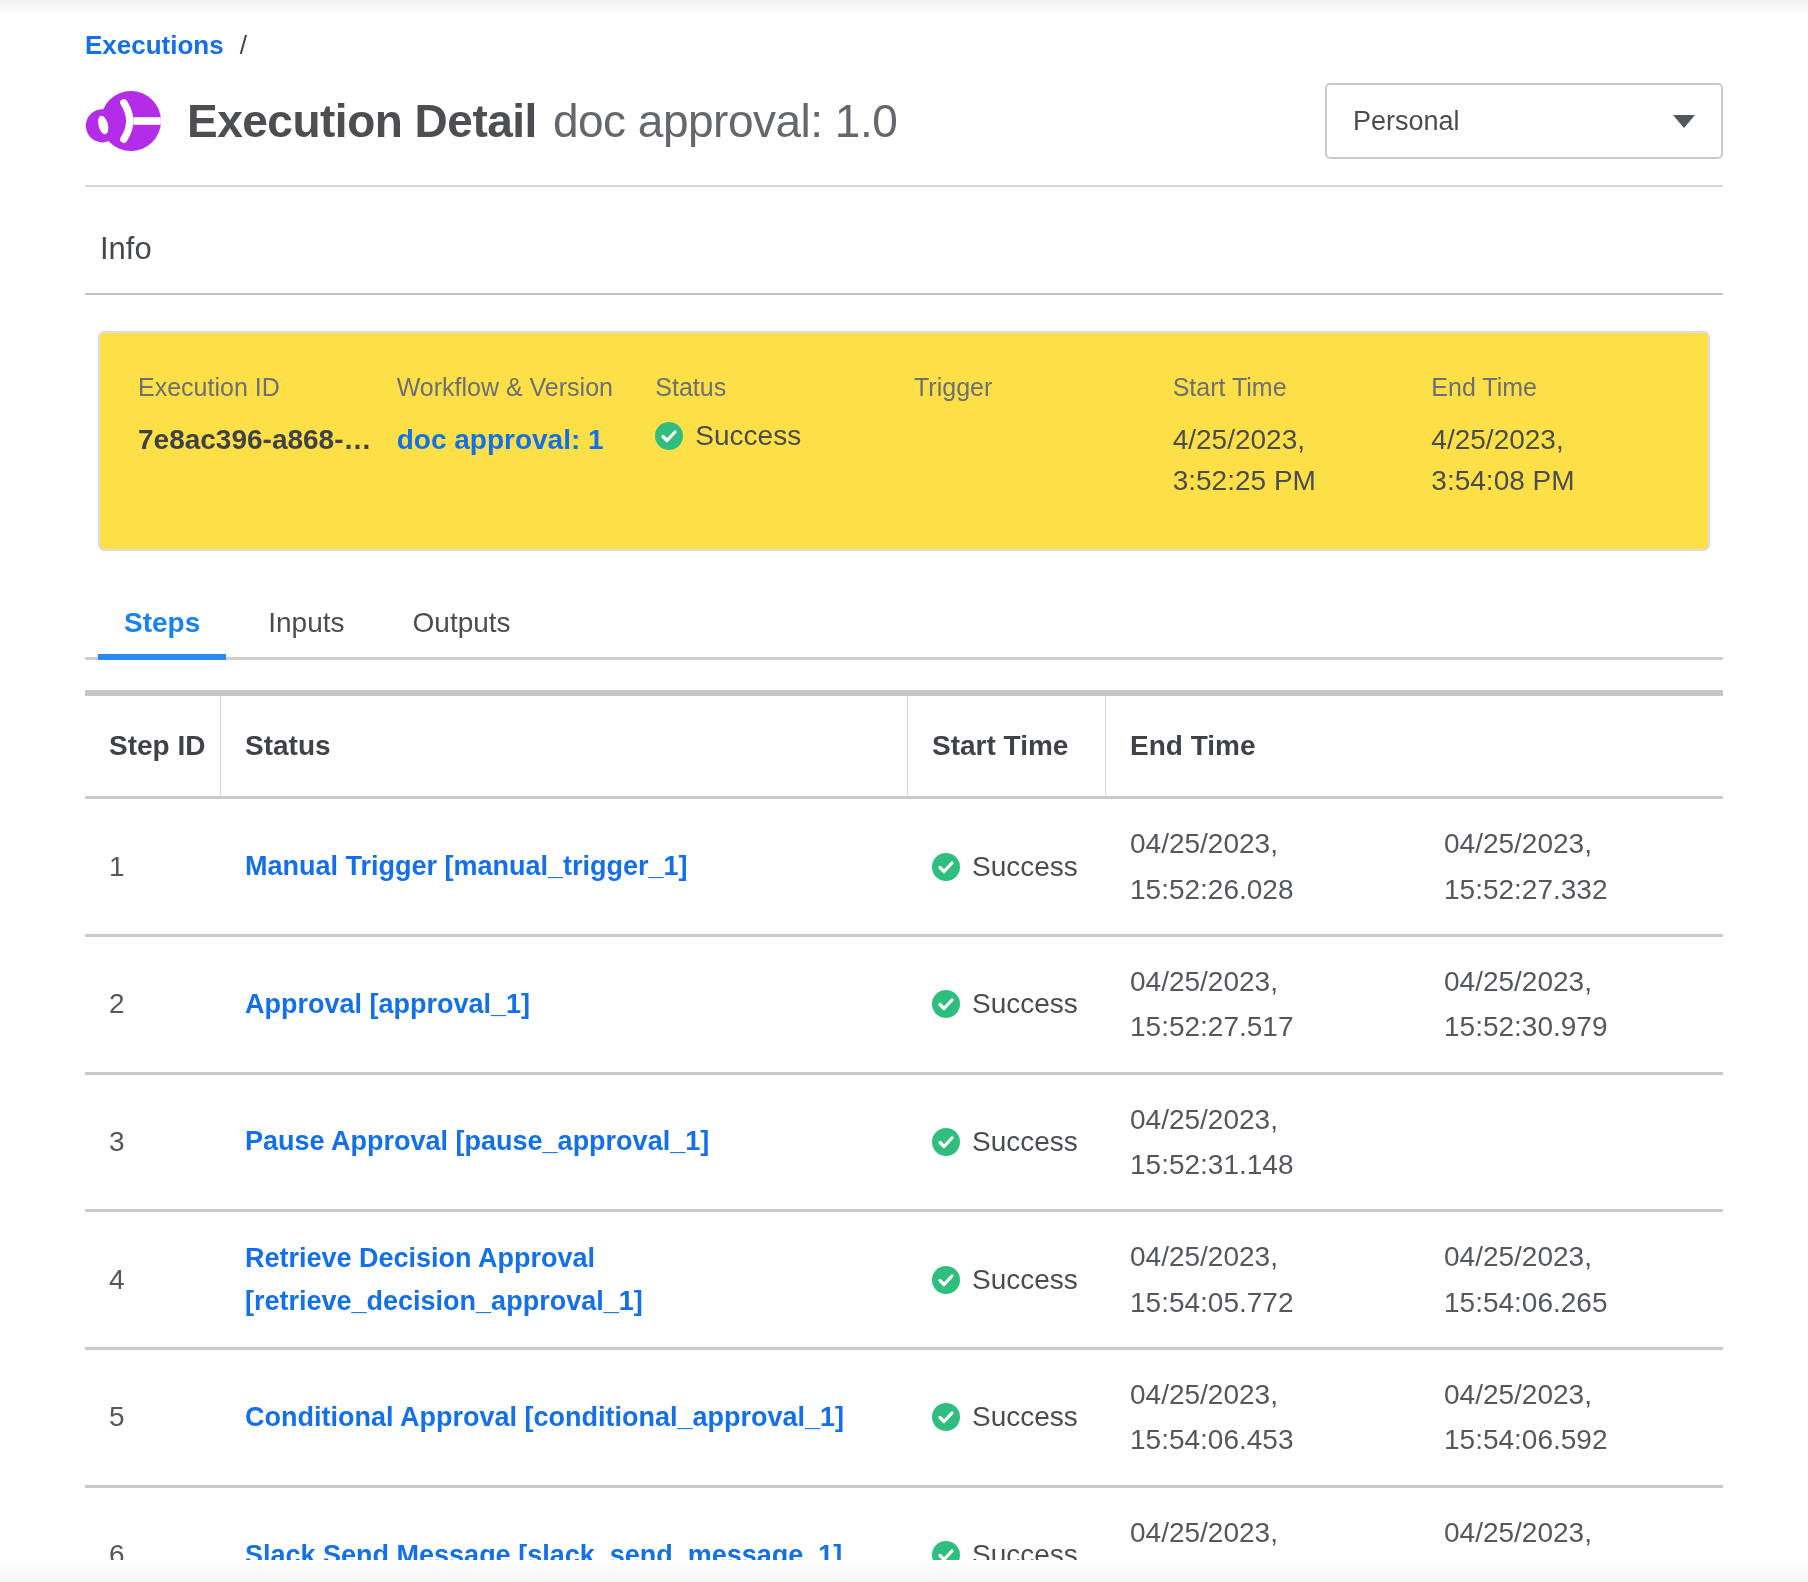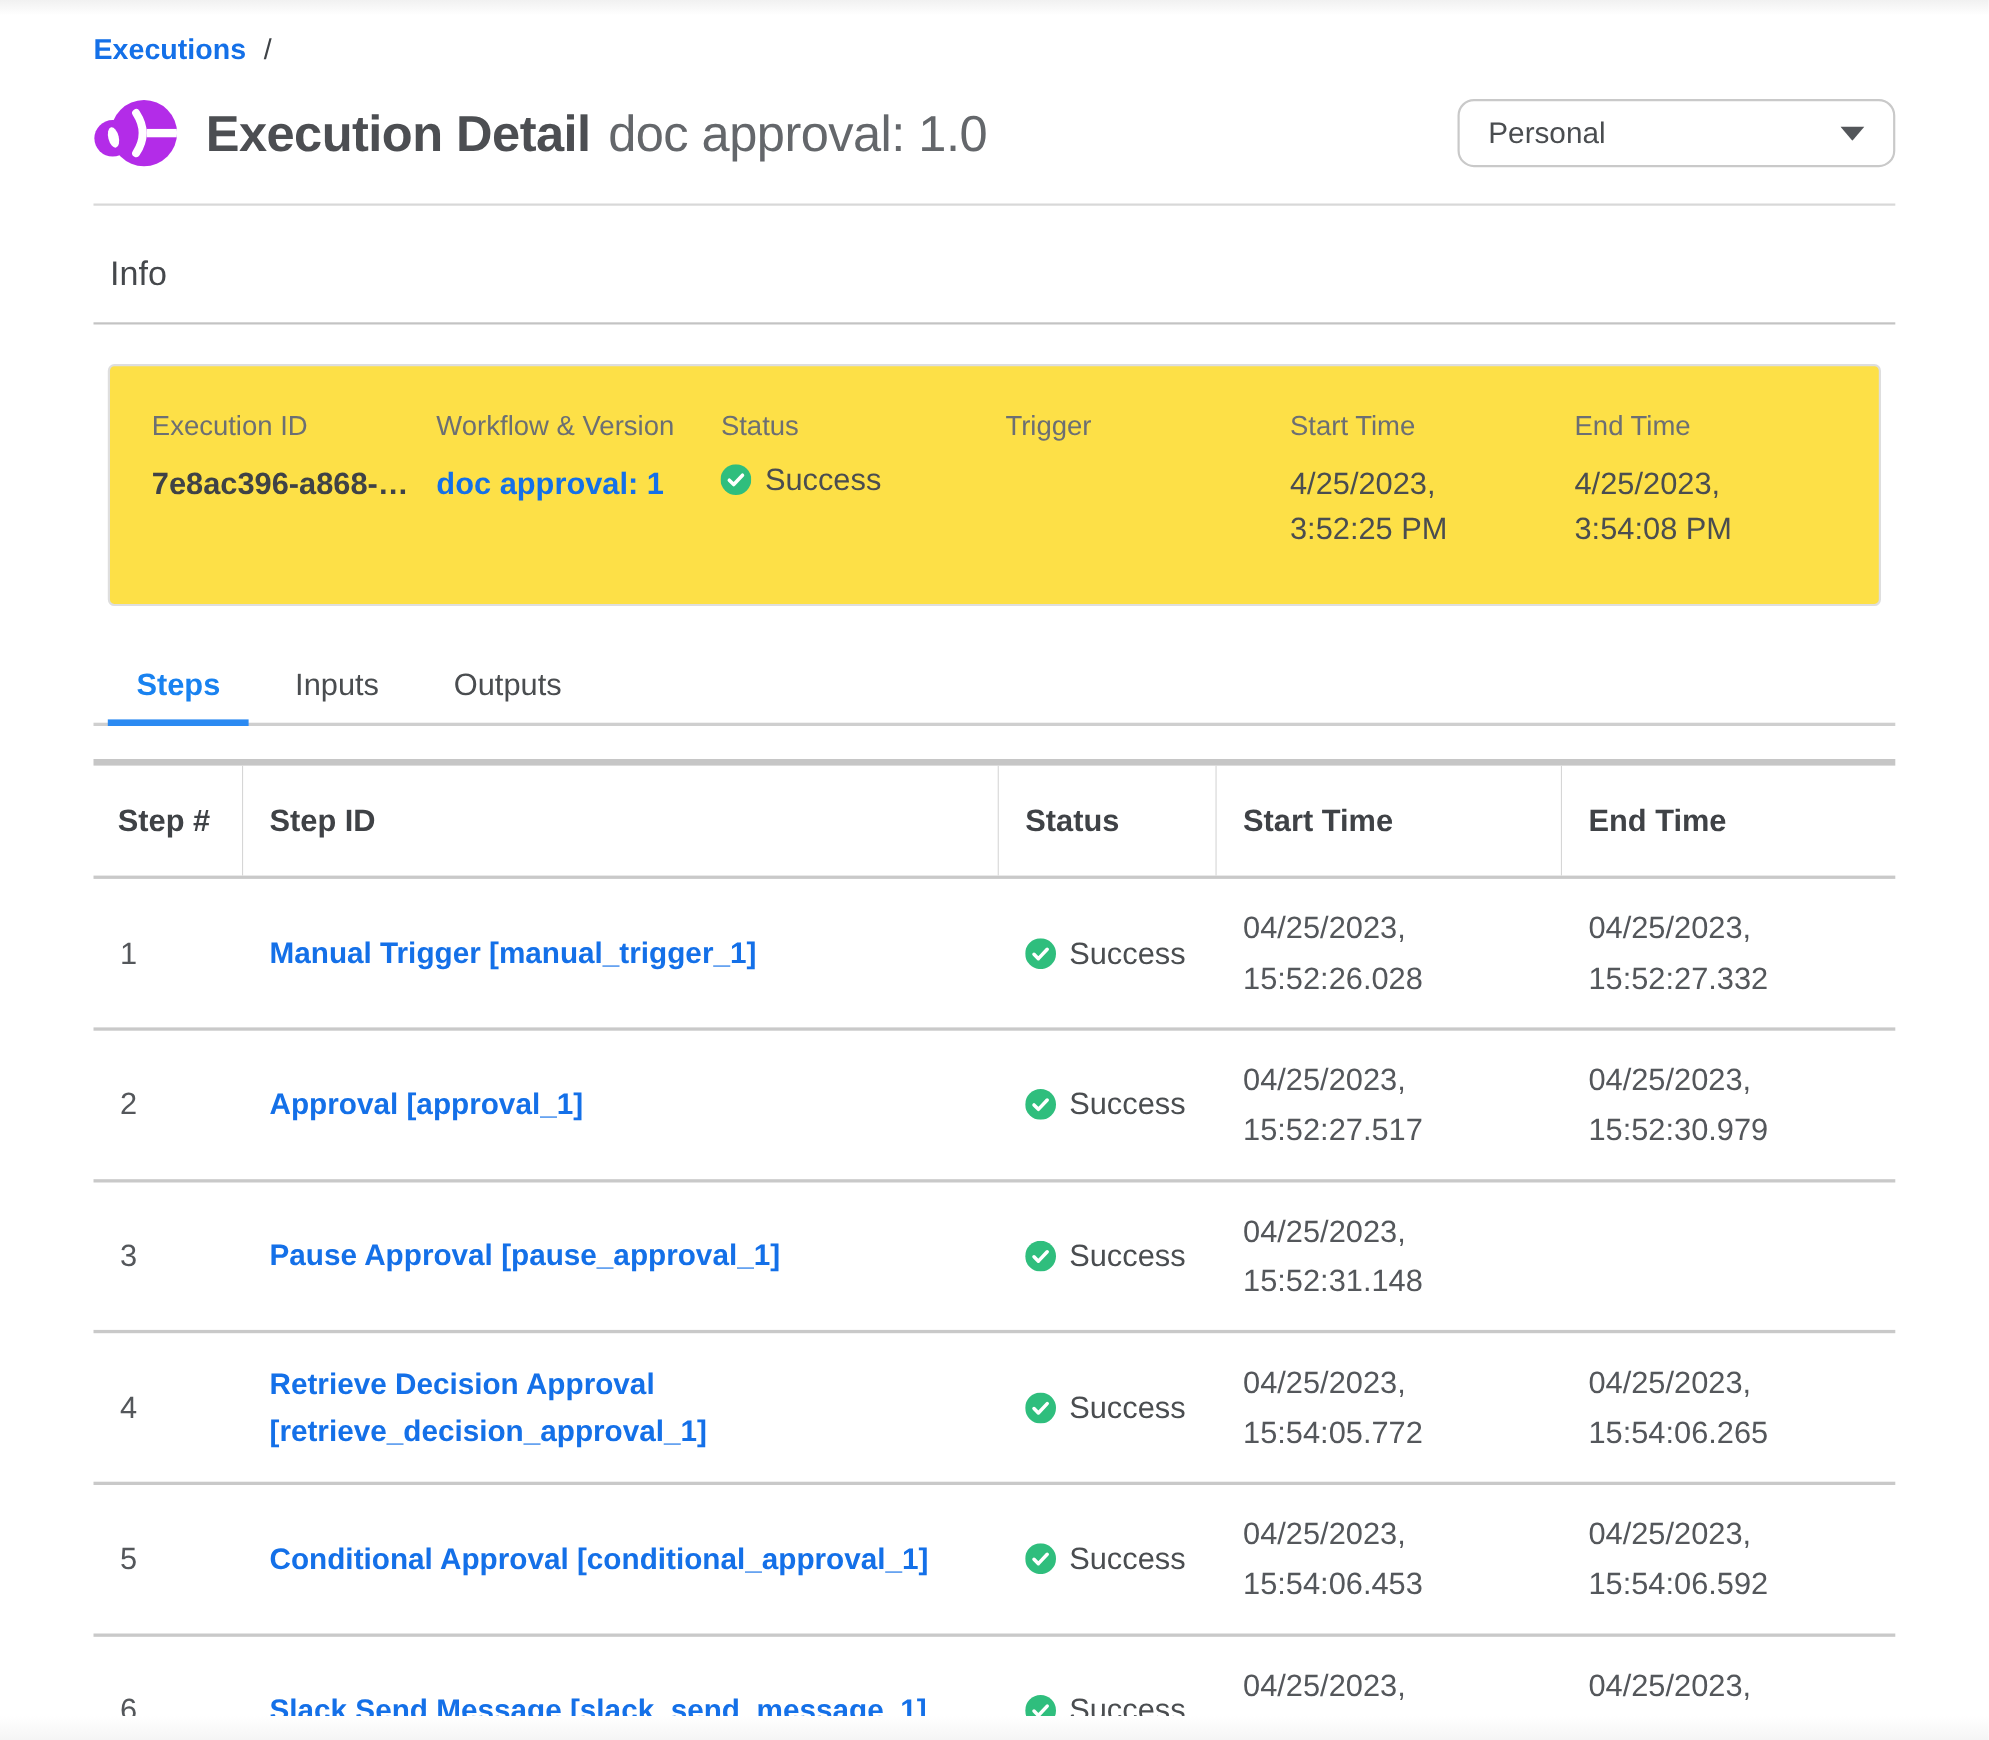--- a/index.html
+++ b/index.html
@@ -24,22 +24,22 @@
   .breadcrumb { font-size: 26px; display: flex; align-items: baseline; }
   .breadcrumb a { color: #1470e8; text-decoration: none; font-weight: 600; cursor: pointer; }
   .breadcrumb .sep { color: #3f4347; margin-left: 16px; font-weight: 400; }
 
   
   .title-row { display: flex; align-items: center; margin-top: 22px; text-align: center; }
   .brand-icon { width: 76px; height: 76px; flex: 0 0 auto; }
   .page-title { margin-left: 26px; font-size: 46px; font-weight: 700; color: #4c4e52; letter-spacing: -0.5px; }
   .page-subtitle { margin-left: 16px; font-size: 46px; font-weight: 400; color: #64676b; letter-spacing: -0.5px; }
   .workspace-select {
-    margin-left: auto; width: 398px; height: 62px;
-    border: 2px solid #c9c9c9; border-radius: 15px; background: #fff;
+    margin-left: auto; width: 398px; height: 76px;
+    border: 2px solid #c9c9c9; border-radius: 5px; background: #fff;
     display: flex; align-items: center; padding: 0 26px; cursor: pointer;
   }
   .workspace-select .ws-label { font-size: 27px; color: #4a4d50; }
   .workspace-select .caret { margin-left: auto; width: 22px; height: 13px; }
 
   .hr1 { border: none; border-top: 2px solid #d8d8d8; margin-top: 26px; }
   .section-title { margin-top: 44px; margin-left: 15px; font-size: 31px; font-weight: 400; color: #45484c; }
   .hr2 { border: none; border-top: 2px solid #c3c3c3; margin-top: 26px; }
 
   
@@ -160,21 +160,20 @@
 
   <div class="tab-strip">
     <div class="tab active">Steps</div>
     <div class="tab">Inputs</div>
     <div class="tab">Outputs</div>
   </div>
 
   <div class="steps-table">
     <div class="thead-wrap">
       <div class="tgrid thead">
-        <div class="th first">Step #</div>
         <div class="th">Step ID</div>
         <div class="th">Status</div>
         <div class="th">Start Time</div>
         <div class="th last">End Time</div>
       </div>
     </div>
     <div id="table-body">
   <div class="tgrid trow success">
     <div class="td td-num">1</div>
     <div class="td"><a href="#" class="step-link">Manual Trigger [manual_trigger_1]</a></div>

